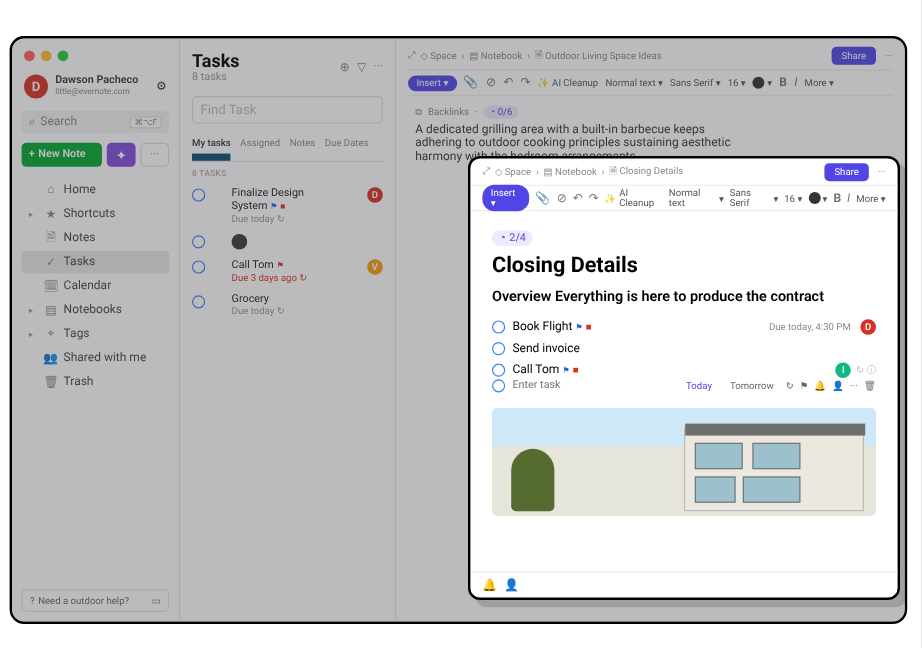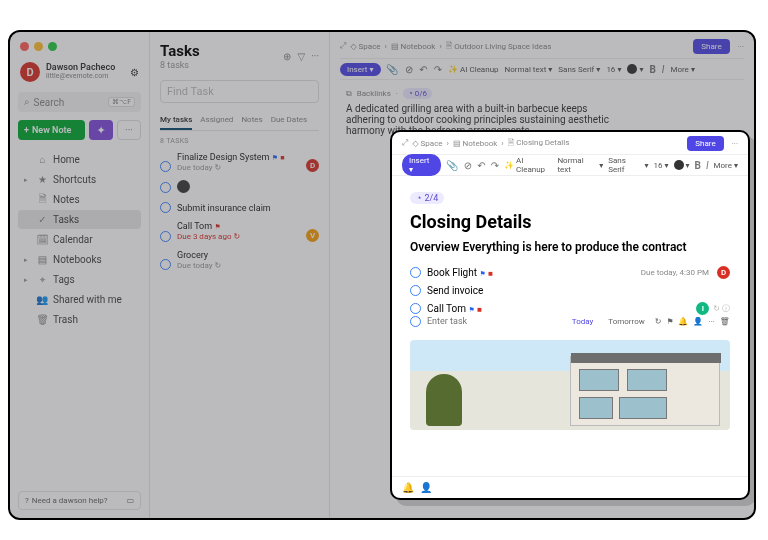--- a/index.html
+++ b/index.html
@@ -29,24 +29,24 @@
 .spacer{flex:1}
 .help{border:1px solid #e5e5e5;border-radius:4px;padding:4px 6px;font-size:8px;color:#666;display:flex;align-items:center;gap:3px}
 .taskpanel{width:180px;border-right:1px solid #e5e5e5;padding:8px 10px;display:flex;flex-direction:column;font-size:9px}
 .tp-head{display:flex;justify-content:space-between;align-items:center;margin-top:2px}
 .tp-title{font-size:15px;font-weight:700}
 .tp-count{color:#999;font-size:9px}
 .tp-icons{display:flex;gap:6px;color:#888;font-size:10px}
 .find{border:1px solid #e0e0e0;border-radius:4px;padding:4px 6px;color:#bbb;font-size:11px;margin-top:10px}
 .tabs{display:flex;gap:8px;border-bottom:1px solid #e5e5e5;margin-top:8px;font-size:8px;color:#888}
 .tab{padding:4px 0}
-.tab.active{color:#333;border-bottom:2px solid #0c4a6e;font-weight:500}
+.tab.active{color:#333;border-bottom:6px solid #0c4a6e;font-weight:500}
 .section-label{font-size:7px;color:#999;margin-top:6px;letter-spacing:0.3px}
 .tlist{margin-top:4px;display:flex;flex-direction:column;gap:2px}
-.trow{display:flex;gap:6px;padding:3px 0;align-items:flex-end}
+.trow{display:flex;gap:22px;padding:3px 0;align-items:flex-start}
 .tcirc{width:11px;height:11px;border:1.5px solid #3b82f6;border-radius:50%;flex-shrink:0;margin-top:1px}
 .tbody{flex:1;line-height:1.2}
 .ttitle{font-size:9px;color:#222}
 .tmeta{font-size:8px;color:#999;display:flex;align-items:center;gap:3px}
 .tflag{color:#2563eb;font-size:7px}
 .tflag.red{color:#d93025}
 .due-red{color:#d93025}
 .badge-sm{width:13px;height:13px;border-radius:50%;font-size:8px;font-weight:600;color:#fff;display:flex;align-items:center;justify-content:center}
 .b-red{background:#d93025}.b-y{background:#f59e0b}.b-dk{background:#3a3a3a}
 .notearea{flex:1;position:relative}
@@ -169,21 +169,21 @@
         </div>
       <div class="nav-item">
           <span class="chev"></span>
           <span class="ic">🗑</span>
           <span>Trash</span>
         </div>
     </div>
     <div class="spacer"></div>
     <div class="help">
         <span>?</span>
-        <span>Need a dawson help?</span>
+        <span>Need a outdoor help?</span>
         <span style="margin-left:auto;font-size:8px">▭</span>
       </div>
   </div>
 
   <div class="taskpanel">
     <div class="tp-head">
       <div>
         <div class="tp-title">Tasks</div>
         <div class="tp-count">8 tasks</div>
       </div>
@@ -206,26 +206,20 @@
           <span class="tcirc"></span>
           <div class="tbody">
             <div class="ttitle">Finalize Design System <span class="tflag ">⚑</span> <span style="color:#d93025;font-size:7px">■</span></div>
             <div class="tmeta ">Due today ↻</div>
           </div>
           <span class="badge-sm b-red">D</span>
         </div>
         <div class="trow">
           <span class="tcirc"></span>
           <span class="badge-sm b-dk"></span>
-        </div>
-        <div class="trow">
-          <span class="tcirc"></span>
-          <div class="tbody">
-            <div class="ttitle">Submit insurance claim</div>
-          </div>
         </div>
         <div class="trow">
           <span class="tcirc"></span>
           <div class="tbody">
             <div class="ttitle">Call Tom <span class="tflag red">⚑</span></div>
             <div class="tmeta due-red">Due 3 days ago ↻</div>
           </div>
           <span class="badge-sm b-y">V</span>
         </div>
         <div class="trow">

